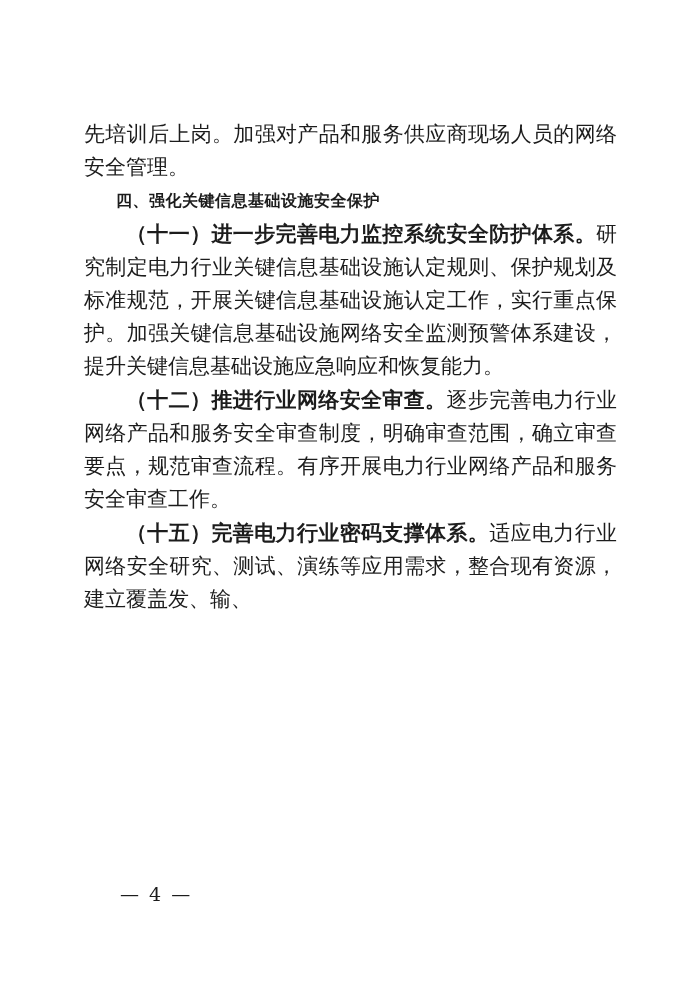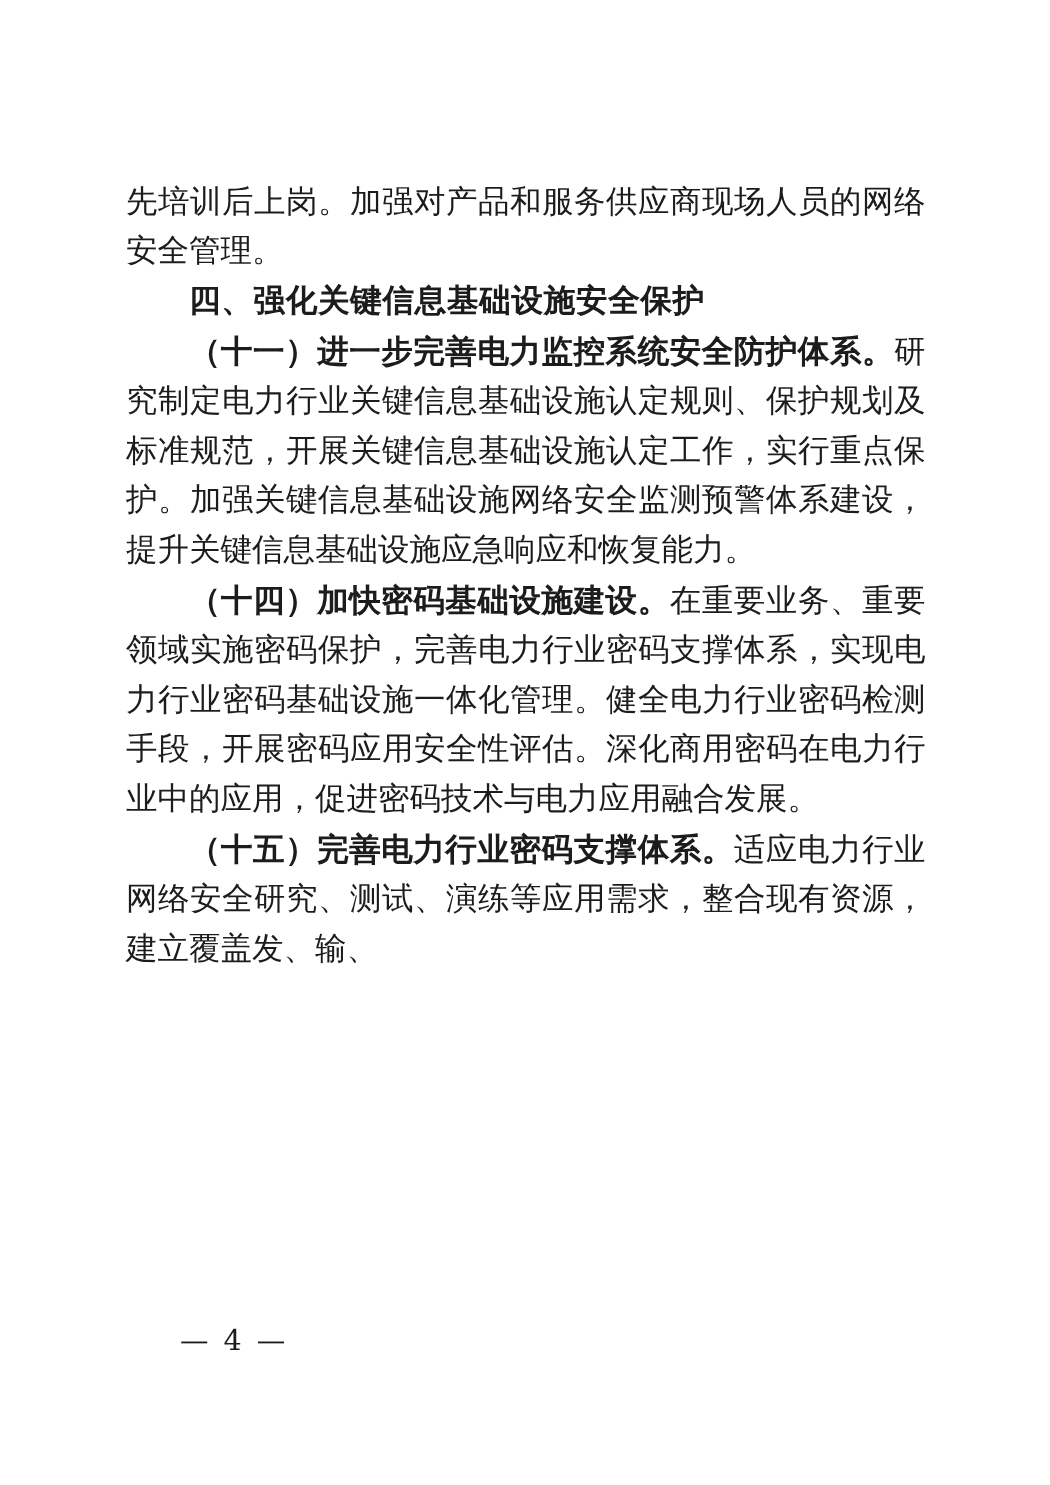--- a/index.html
+++ b/index.html
@@ -18,21 +18,21 @@
     margin: 0;
     font-size: 21px;
     line-height: 33px;
     text-align: justify;
     text-justify: inter-character;
     word-break: break-all;
   }
   .item { text-indent: 2em; }
   .heading {
     margin: 0;
-    font-size: 21px;
+    font-size: 16px;
     line-height: 33px;
     text-indent: 2em;
     font-weight: bold;
     font-family: "DejaVu Sans", "Liberation Sans", sans-serif;
     letter-spacing: 0.5px;
   }
   .lead { font-weight: bold; }
   .page-number {
     position: absolute;
     left: 120px;
@@ -47,22 +47,22 @@
 <body>
 
 <div class="page">
 
   <p class="para">先培训后上岗。加强对产品和服务供应商现场人员的网络安全管理。</p>
 
   <h2 class="heading">四、强化关键信息基础设施安全保护</h2>
 
   <p class="para item"><span class="lead">（十一）进一步完善电力监控系统安全防护体系。</span><span>研究制定电力行业关键信息基础设施认定规则、保护规划及标准规范，开展关键信息基础设施认定工作，实行重点保护。加强关键信息基础设施网络安全监测预警体系建设，提升关键信息基础设施应急响应和恢复能力。</span></p>
 
+  <p class="para item"><span class="lead">（十二）推进行业网络安全审查。</span><span>逐步完善电力行业网络产品和服务安全审查制度，明确审查范围，确立审查要点，规范审查流程。有序开展电力行业网络产品和服务安全审查工作。</span></p>
 
 
 
-  <p class="para item"><span class="lead">（十四）加快密码基础设施建设。</span><span>在重要业务、重要领域实施密码保护，完善电力行业密码支撑体系，实现电力行业密码基础设施一体化管理。健全电力行业密码检测手段，开展密码应用安全性评估。深化商用密码在电力行业中的应用，促进密码技术与电力应用融合发展。</span></p>
 
   <p class="para item"><span class="lead">（十五）完善电力行业密码支撑体系。</span><span>适应电力行业网络安全研究、测试、演练等应用需求，整合现有资源，建立覆盖发、输、</span></p>
 
   <div class="page-number">— 4 —</div>
 
 </div>
 
 </body></html>

